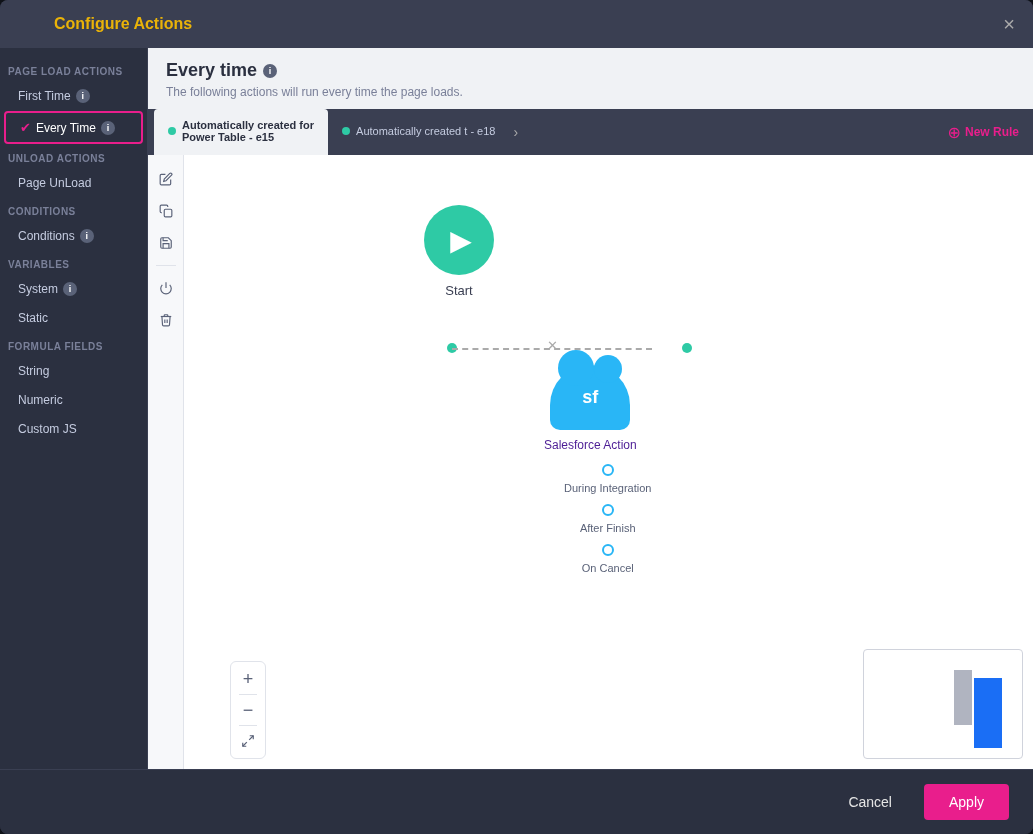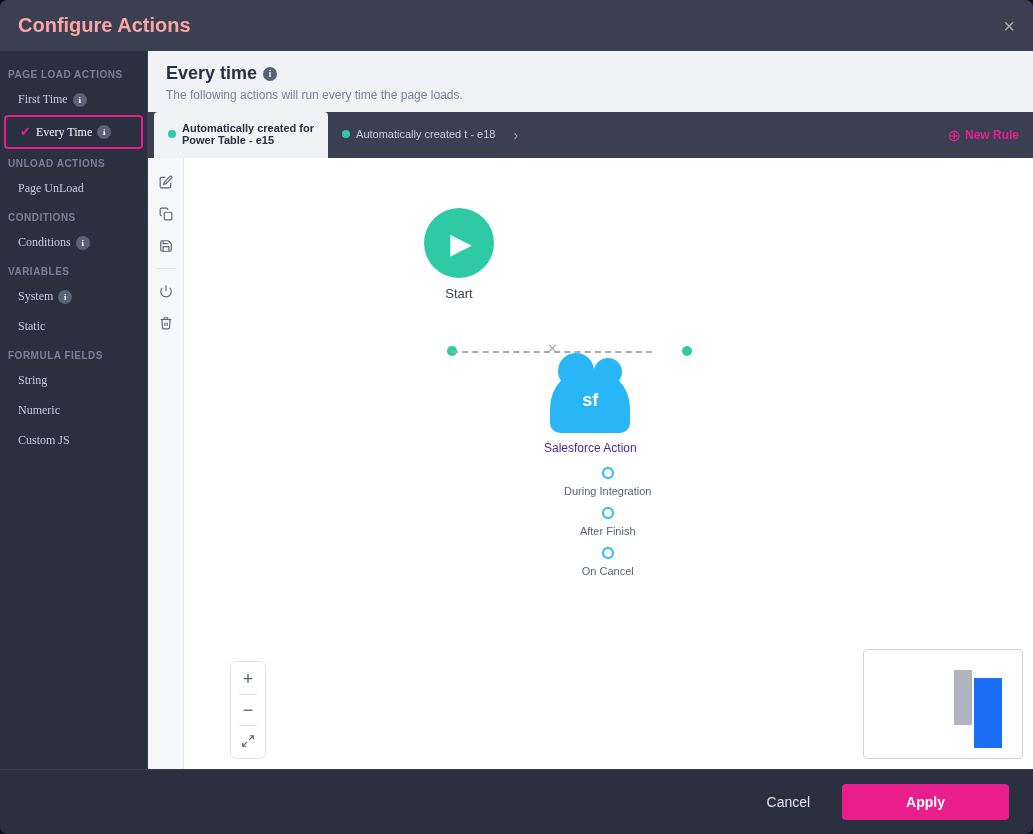--- a/index.html
+++ b/index.html
@@ -28,23 +28,24 @@
     .modal-header {
       background: #3a3f52;
       padding: 14px 18px;
       display: flex;
       align-items: center;
       justify-content: space-between;
       flex-shrink: 0;
     }
 
     .modal-title {
-      color: #fca5a5;
-      font-size: 20px;
+      color: #eab308;
+      font-size: 16px;
       font-weight: 600;
+      margin-left: 36px;
     }
 
     .close-btn {
       color: #aaa;
       font-size: 20px;
       cursor: pointer;
       background: none;
       border: none;
       line-height: 1;
     }
@@ -77,21 +78,20 @@
     .sidebar-item {
       color: #c5cce0;
       font-size: 12px;
       padding: 7px 14px;
       cursor: pointer;
       display: flex;
       align-items: center;
       gap: 5px;
       border-radius: 4px;
       margin: 1px 4px;
-      font-family: Liberation Serif, serif;
     }
     .sidebar-item.active {
       border: 2px solid #e91e8c;
       color: #ffffff;
       background: transparent;
     }
 
     .info-icon {
       display: inline-flex;
       align-items: center;
@@ -514,23 +514,23 @@
       padding: 8px 20px;
       border-radius: 4px;
       text-align: center;
     }
 
     .apply-btn {
       background: #e91e8c;
       border: none;
       color: white;
       font-size: 14px;
-      font-weight: 700;
-      cursor: pointer;
-      padding: 10px 64px;
+      font-weight: 400;
+      cursor: pointer;
+      padding: 10px 25px;
       border-radius: 4px;
     }
   </style>
 </head>
 <body>
 
 <div class="modal-overlay">
   <div class="modal">
 
     <div class="modal-header">

